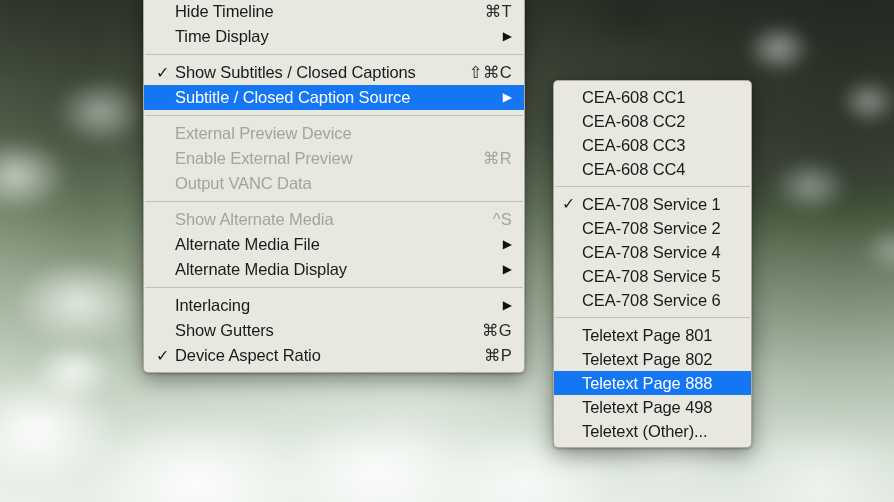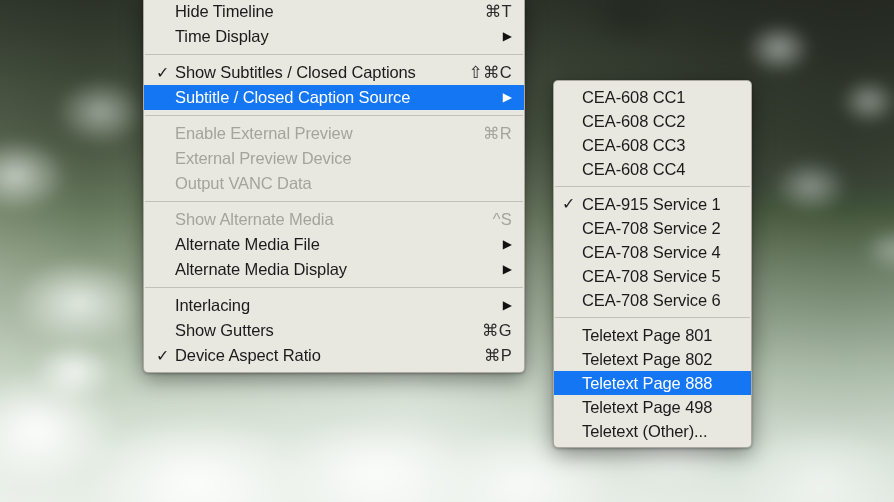--- a/index.html
+++ b/index.html
@@ -172,26 +172,26 @@
         <span class="shortcut">⇧⌘C</span>
       </div>
       <div class="menu-item highlighted">
         <span class="check-col"></span>
         <span class="item-label">Subtitle / Closed Caption Source</span>
         <span class="arrow">▶</span>
       </div>
       <div class="separator"></div>
       <div class="menu-item disabled">
         <span class="check-col"></span>
+        <span class="item-label">External Preview Device</span>
+      </div>
+      <div class="menu-item disabled">
+        <span class="check-col"></span>
         <span class="item-label">Enable External Preview</span>
         <span class="shortcut">⌘R</span>
-      </div>
-      <div class="menu-item disabled">
-        <span class="check-col"></span>
-        <span class="item-label">External Preview Device</span>
       </div>
       <div class="menu-item disabled">
         <span class="check-col"></span>
         <span class="item-label">Output VANC Data</span>
       </div>
       <div class="separator"></div>
       <div class="menu-item disabled">
         <span class="check-col"></span>
         <span class="item-label">Show Alternate Media</span>
         <span class="shortcut">^S</span>
@@ -237,21 +237,21 @@
         <span class="check-col"></span>
         <span class="item-label">CEA-608 CC3</span>
       </div>
       <div class="menu-item">
         <span class="check-col"></span>
         <span class="item-label">CEA-608 CC4</span>
       </div>
       <div class="separator"></div>
       <div class="menu-item">
         <span class="check-col">✓</span>
-        <span class="item-label">CEA-915 Service 1</span>
+        <span class="item-label">CEA-708 Service 1</span>
       </div>
       <div class="menu-item">
         <span class="check-col"></span>
         <span class="item-label">CEA-708 Service 2</span>
       </div>
       <div class="menu-item">
         <span class="check-col"></span>
         <span class="item-label">CEA-708 Service 4</span>
       </div>
       <div class="menu-item">

